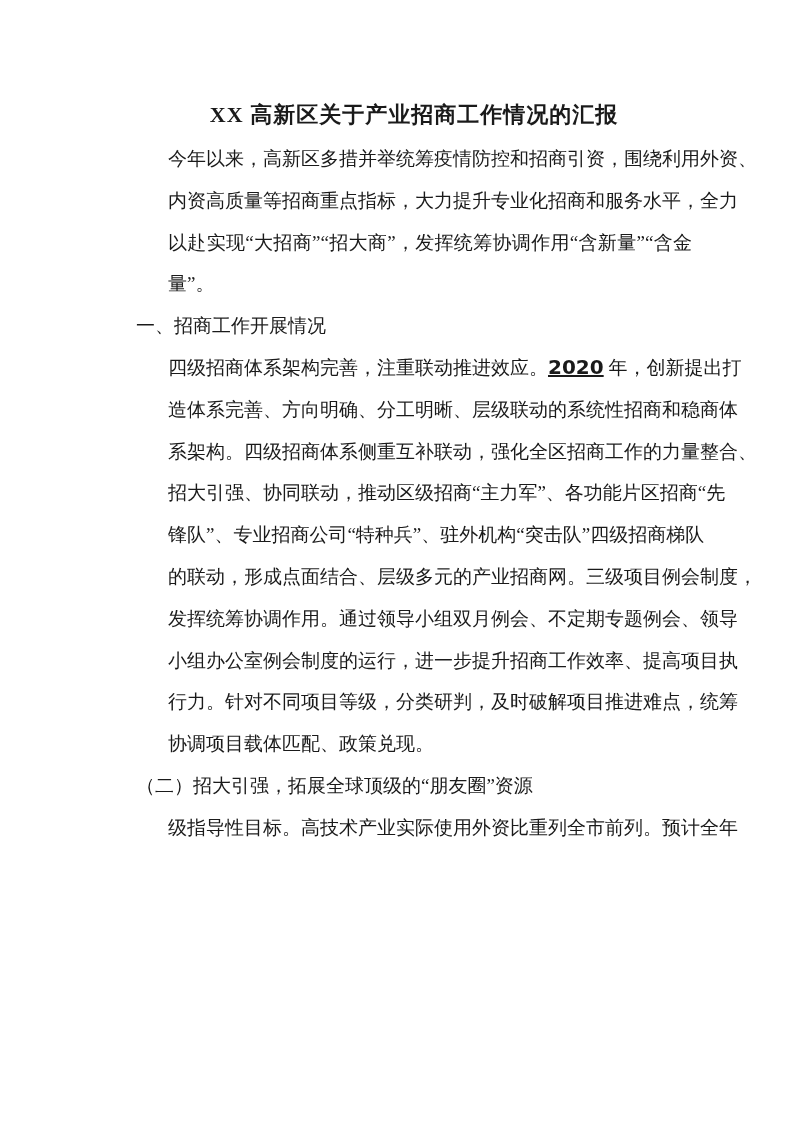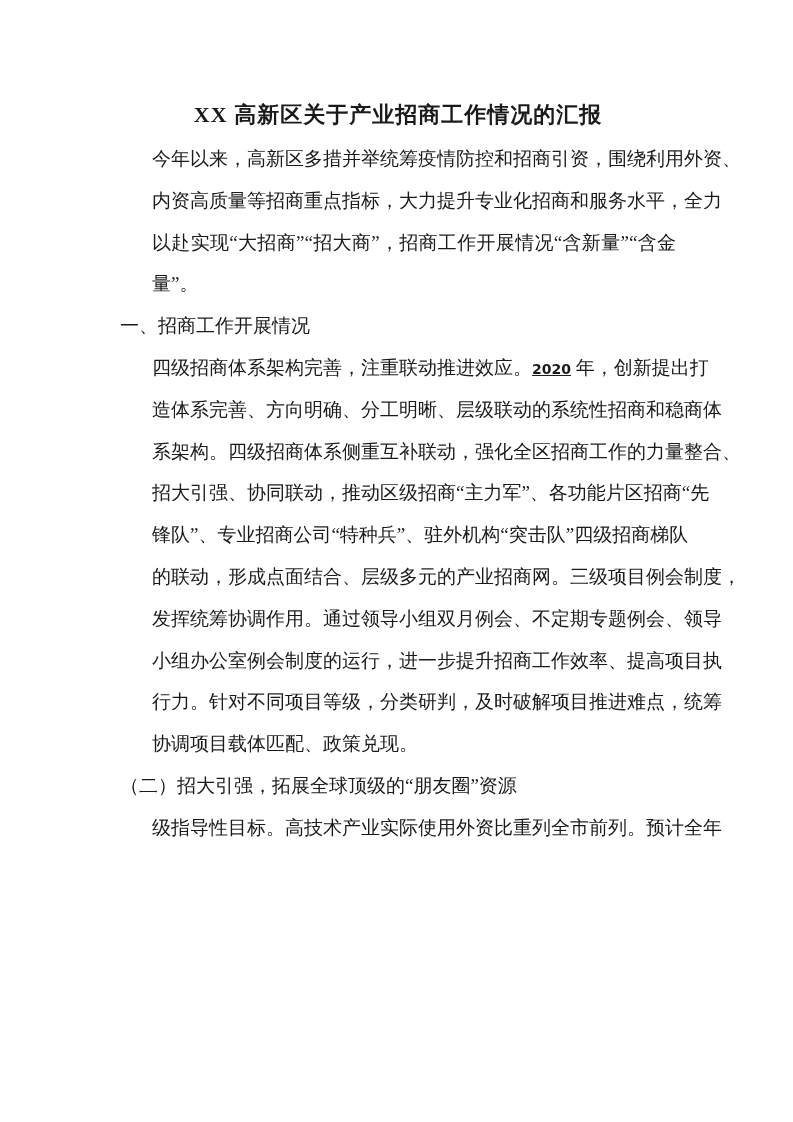--- a/index.html
+++ b/index.html
@@ -11,21 +11,21 @@
     position: relative;
     width: 793px;
     height: 1122px;
     background: #ffffff;
     overflow: hidden;
     font-family: "Liberation Serif", "DejaVu Serif", serif;
     color: #1a1a1a;
   }
   .content {
     position: absolute;
-    left: 120px;
+    left: 136px;
     top: 92px;
     width: 556px;
   }
   .doc-title {
     font-size: 22px;
     font-weight: bold;
     text-align: center;
     line-height: 46px;
     height: 46px;
     white-space: nowrap;
@@ -46,34 +46,34 @@
   .p-line.is-last {
     text-align: left;
     text-align-last: left;
   }
   .h-line {
     text-align: left;
   }
   .latin-num {
     font-family: "DejaVu Sans", "Liberation Sans", sans-serif;
     font-weight: 700;
-    font-size: 14px;
+    font-size: 20px;
     text-decoration: underline;
   }
 </style>
 </head>
 <body>
 
 <div class="page">
   <div class="content">
     <div class="doc-title">XX 高新区关于产业招商工作情况的汇报</div>
     <div id="doc-body">
         <div class="line p-line">今年以来，高新区多措并举统筹疫情防控和招商引资，围绕利用外资、</div>
         <div class="line p-line">内资高质量等招商重点指标，大力提升专业化招商和服务水平，全力</div>
-        <div class="line p-line">以赴实现“大招商”“招大商”，招商工作开展情况“含新量”“含金</div>
+        <div class="line p-line">以赴实现“大招商”“招大商”，发挥统筹协调作用“含新量”“含金</div>
         <div class="line p-line is-last">量”。</div>
         <div class="line h-line">一、招商工作开展情况</div>
         <div class="line p-line">四级招商体系架构完善，注重联动推进效应。<span class="latin-num">2020</span> 年，创新提出打</div>
         <div class="line p-line">造体系完善、方向明确、分工明晰、层级联动的系统性招商和稳商体</div>
         <div class="line p-line">系架构。四级招商体系侧重互补联动，强化全区招商工作的力量整合、</div>
         <div class="line p-line">招大引强、协同联动，推动区级招商“主力军”、各功能片区招商“先</div>
         <div class="line p-line">锋队”、专业招商公司“特种兵”、驻外机构“突击队”四级招商梯队</div>
         <div class="line p-line">的联动，形成点面结合、层级多元的产业招商网。三级项目例会制度，</div>
         <div class="line p-line">发挥统筹协调作用。通过领导小组双月例会、不定期专题例会、领导</div>
         <div class="line p-line">小组办公室例会制度的运行，进一步提升招商工作效率、提高项目执</div>

